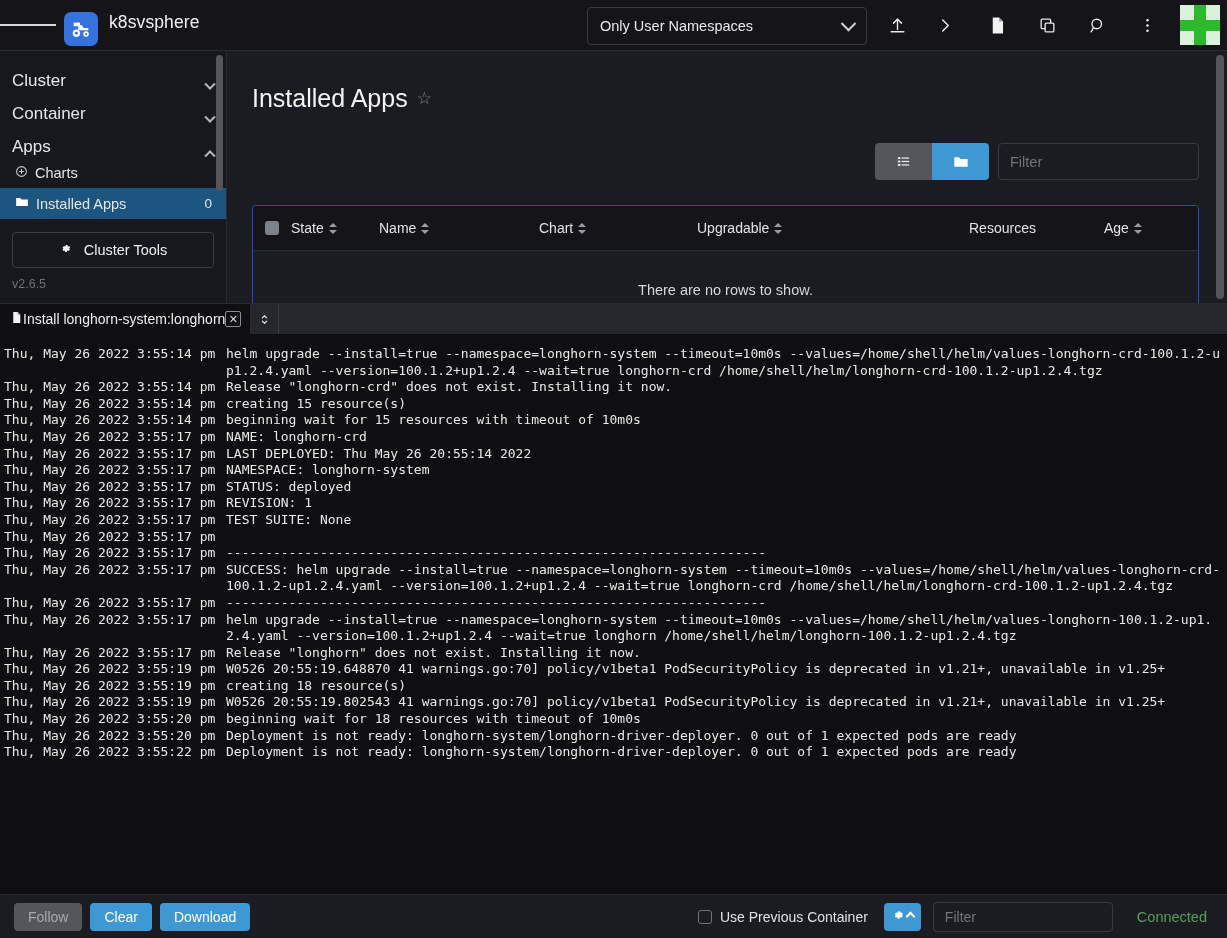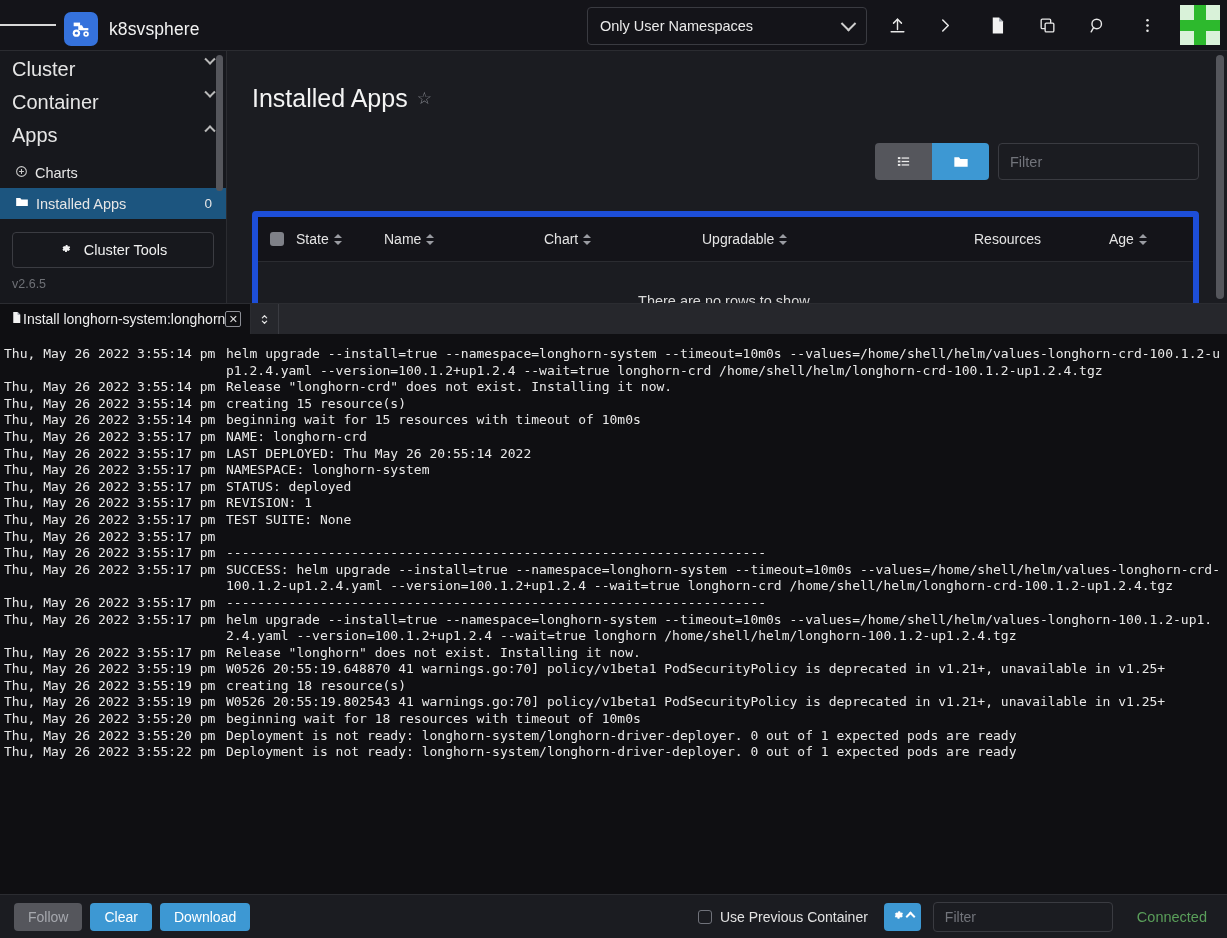--- a/index.html
+++ b/index.html
@@ -20,21 +20,21 @@
     border-bottom: 1px solid #2b2c31;
     display: flex; align-items: center;
   }
   .hamburger {
     width: 56px; height: 51px; display: flex; align-items: center; justify-content: center;
     cursor: pointer;
   }
   .hamburger span {
     display: block; width: 22px; height: 2px; background: #d8d8d8; margin: 3px 0;
   }
-  .brand { display: flex; align-items: center; gap: 11px; margin-left: 8px; cursor: pointer; margin-top: 8px; }
+  .brand { display: flex; gap: 11px; margin-left: 8px; cursor: pointer; margin-top: 8px; }
   .logo-sq {
     width: 34px; height: 34px; border-radius: 7px; background: #3572dc;
     display: flex; align-items: center; justify-content: center;
   }
   .brand-name { font-size: 17.5px; color: #f2f2f2; letter-spacing: .1px; }
 
   .ns-select {
     position: absolute; left: 587px; top: 7px; width: 280px; height: 38px;
     border: 1px solid #3a3b41; border-radius: 4px; background: #141419;
     display: flex; align-items: center; padding: 0 12px; cursor: pointer;
@@ -57,22 +57,22 @@
     cursor: pointer;
   }
 
   
   .sidebar {
     position: absolute; left: 0; top: 51px; width: 227px; height: 252px;
     background: #17181d; border-right: 1px solid #2b2c31;
     overflow: hidden;
   }
   .nav-group {
-    height: 33px; display: flex; align-items: flex-start; padding: 0 12px 0 12px;
-    font-size: 20px; color: #e6e6e6; cursor: pointer;
+    height: 33px; display: flex; align-items: flex-end; padding: 0 12px 0 12px;
+    font-size: 17px; color: #e6e6e6; cursor: pointer;
   }
   .nav-group .g-label { flex: 1; }
   .chev-sm {
     width: 8px; height: 8px; border-right: 2px solid #b9b9b9; border-bottom: 2px solid #b9b9b9;
   }
   .chev-sm.dn { transform: rotate(45deg) translate(-2px,-2px); }
   .chev-sm.up { transform: rotate(-135deg) translate(-2px,-2px); }
   .nav-item {
     height: 31px; display: flex; align-items: center; gap: 7px;
     padding: 0 14px 0 15px; font-size: 14.5px; color: #e6e6e6; cursor: pointer;
@@ -114,22 +114,22 @@
     border: 1px solid #3a3b41; border-radius: 4px; background: #1b1c21;
     display: flex; align-items: center; padding: 0 11px;
   }
   .filter-box input {
     background: none; border: 0; outline: 0; width: 100%;
     font-family: "Liberation Sans", sans-serif; font-size: 14.5px; color: #eaeaea;
   }
   .filter-box input::placeholder { color: #72747b; }
 
   .table-card {
-    position: absolute; left: 24px; top: 160px; width: 947px;
-    border: 6px solid #1d4ed8; border-radius: 4px; background: #1b1c21; overflow: hidden;
+    position: absolute; left: 24px; top: 154px; width: 947px;
+    border: 1px solid #1d4ed8; border-radius: 4px; background: #1b1c21; overflow: hidden;
   }
   .thead {
     height: 45px; background: #141419; display: flex; align-items: center;
     border-bottom: 1px solid #2b2c31; padding-left: 12px;
   }
   .th { font-size: 14px; color: #e4e4e4; display: flex; align-items: center; gap: 5px; }
   .sort-ic { display: inline-block; width: 9px; height: 13px; position: relative; }
   .sort-ic::before, .sort-ic::after {
     content: ""; position: absolute; left: 0; width: 0; height: 0;
     border-left: 4px solid transparent; border-right: 4px solid transparent;

